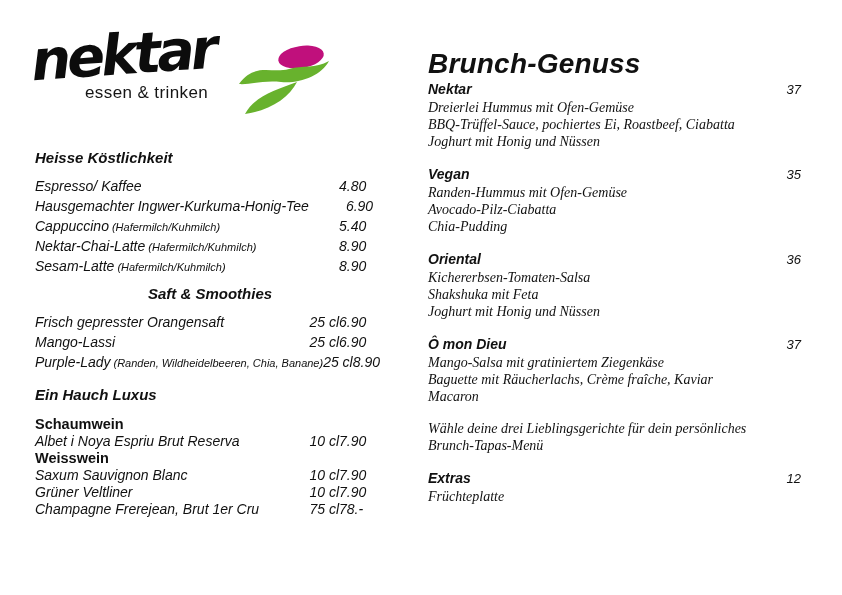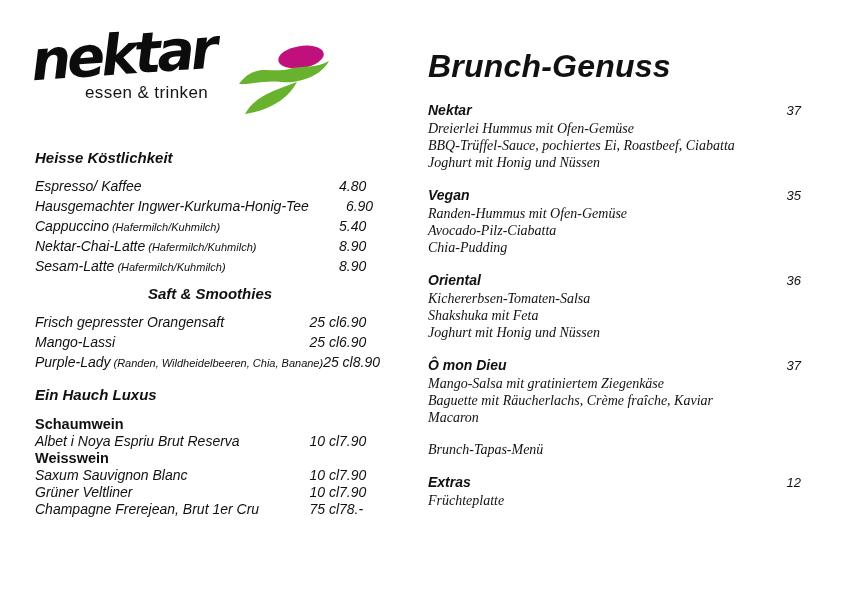--- a/index.html
+++ b/index.html
@@ -28,21 +28,21 @@
   .h3 { margin:12px 0 12px 0; }
   .row { display:flex; align-items:baseline; font-style:italic; font-size:14px; line-height:19px; }
   .row .name { flex:1; white-space:nowrap; }
   .row .note { font-size:11px; margin-left:3px; }
   .row .size { width:40px; text-align:right; white-space:nowrap; }
   .row .price { width:46px; }
   .wine .row { line-height:17px; }
   .wine-label { font-size:14.5px; font-weight:700; line-height:17px; }
   
   .right-col { position:absolute; left:428px; top:48px; width:373px; }
-  .page-title { font-size:32px; font-weight:700; font-style:italic; letter-spacing:0.2px; margin-bottom:16px; }
+  .page-title { font-size:28px; font-weight:700; font-style:italic; letter-spacing:0.2px; margin-bottom:0; }
   .bsec { margin-bottom:15px; }
   .bsec-head { display:flex; align-items:baseline; line-height:18px; }
   .bsec-name { font-size:14px; font-weight:700; font-style:italic; }
   .bsec-price { margin-left:auto; font-size:13px; font-style:italic; }
   .bsec-line { font-size:14px; font-style:italic; line-height:17px;font-family:Liberation Serif, serif; }
 </style>
 </head>
 <body>
 
 <div class="page">
@@ -171,20 +171,21 @@
       <div class="bsec-head">
         <span class="bsec-name">Ô mon Dieu</span>
         <span class="bsec-price">37</span>
       </div>
       <div class="bsec-line">Mango-Salsa mit gratiniertem Ziegenkäse</div>
       <div class="bsec-line">Baguette mit Räucherlachs, Crème fraîche, Kaviar</div>
       <div class="bsec-line">Macaron</div>
     </div>
 
     <div class="bsec">
+      <div class="bsec-line">Wähle deine drei Lieblingsgerichte für dein persönliches</div>
       <div class="bsec-line">Brunch-Tapas-Menü</div>
     </div>
 
     <div class="bsec">
       <div class="bsec-head">
         <span class="bsec-name">Extras</span>
         <span class="bsec-price">12</span>
       </div>
       <div class="bsec-line">Früchteplatte</div>
     </div>

